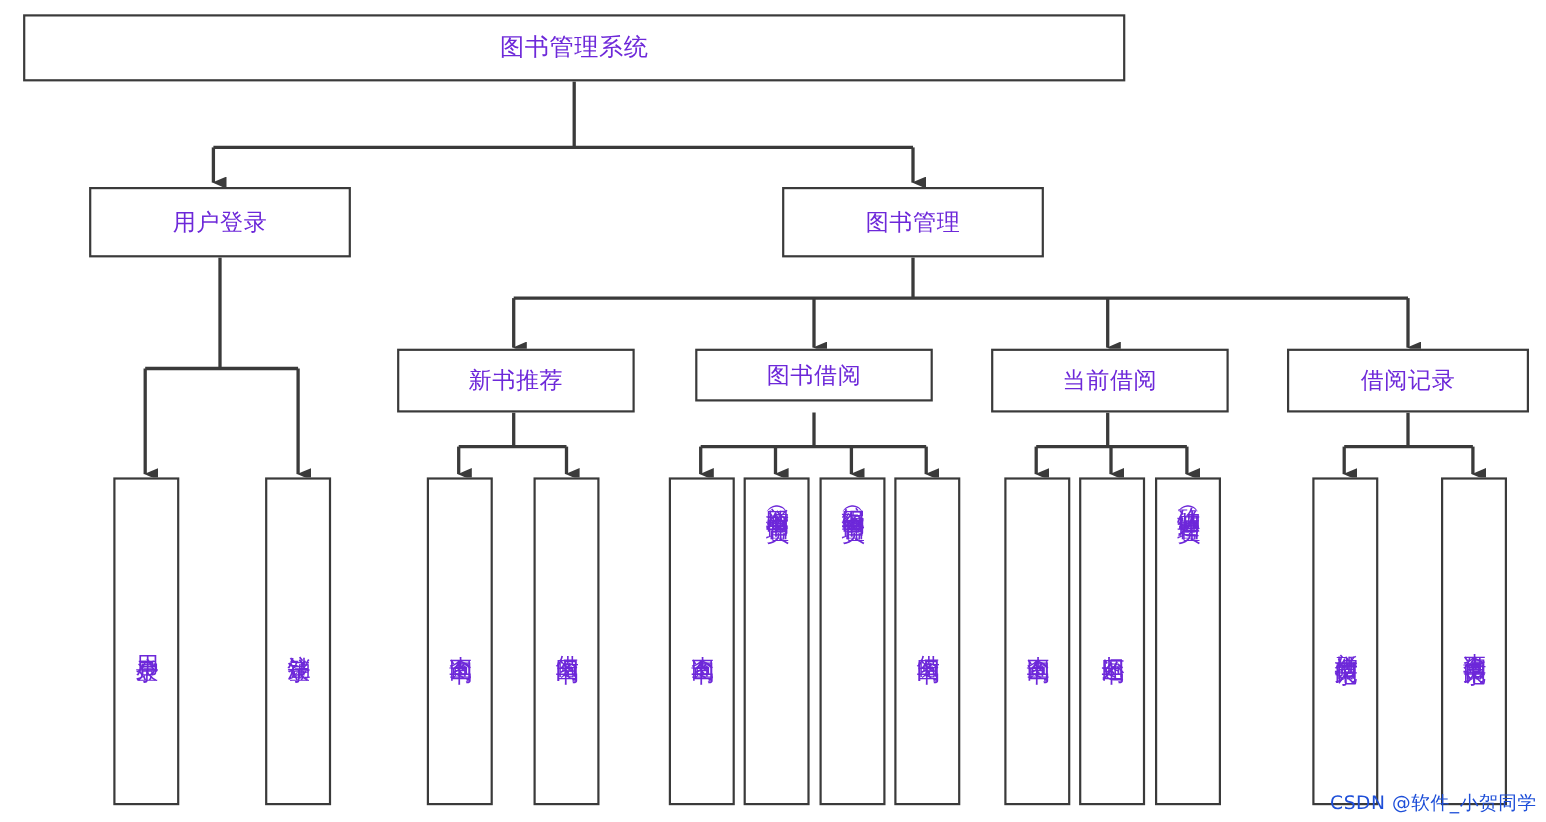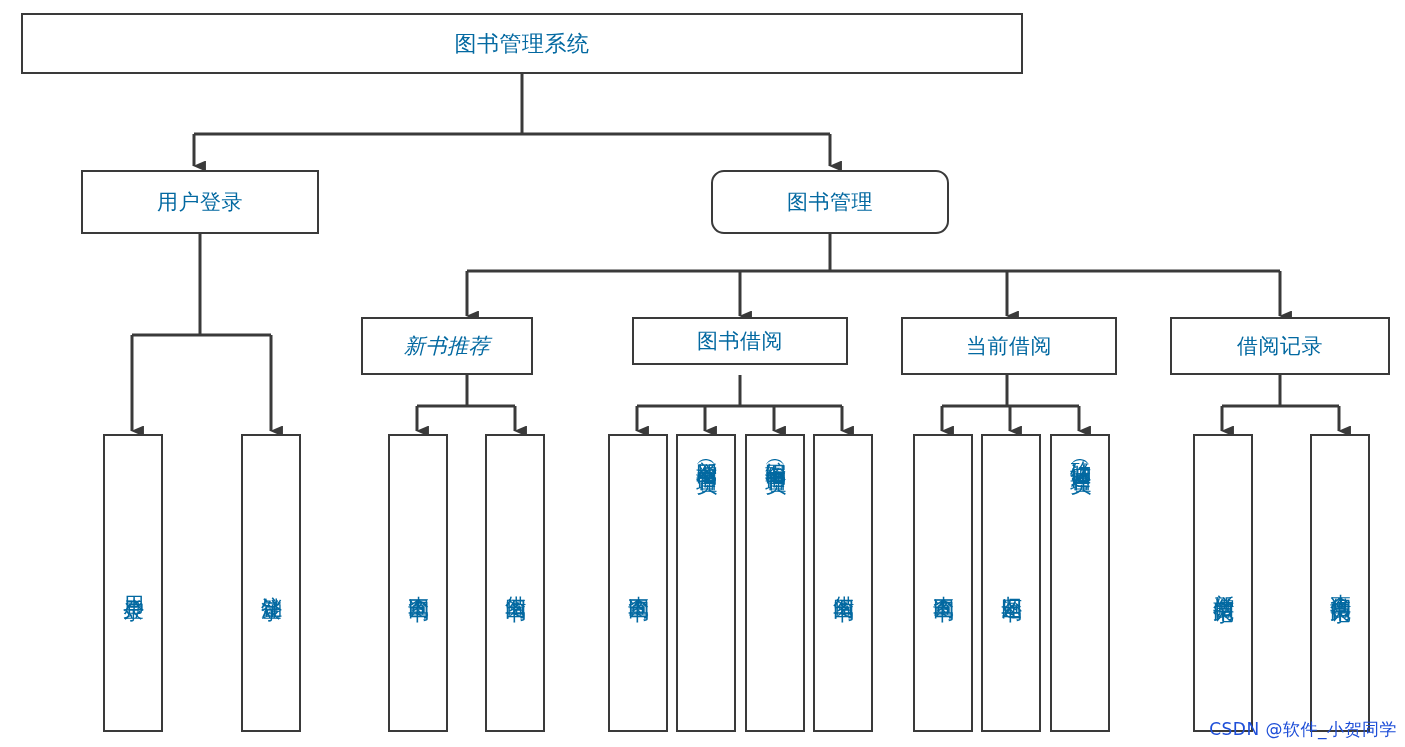--- a/index.html
+++ b/index.html
@@ -27,21 +27,21 @@
     pointer-events: none;
   }
   .node {
     position: absolute;
     box-sizing: border-box;
     background: #ffffff;
     border: 2.5px solid #3a3a3a;
     display: flex;
     align-items: center;
     justify-content: center;
-    color: #0369a1;
+    color: #6d28d9;
   }
   .node .label {
     display: block;
     text-align: center;
     line-height: 1.18;
     letter-spacing: 0.5px;
   }
   .node.h .label {
     font-size: 21px;
   }
@@ -136,25 +136,25 @@
   </svg>
 
   <div class="node h root" style="left:21px; top:13px; width:1002px; height:61px;">
     <span class="label">图书管理系统</span>
   </div>
 
   <div class="node h" style="left:81px; top:170px; width:238px; height:64px;">
     <span class="label">用户登录</span>
   </div>
 
-  <div class="node h" style="left:711px; top:170px; width:238px; height:64px;border-radius:13px;">
+  <div class="node h" style="left:711px; top:170px; width:238px; height:64px;">
     <span class="label">图书管理</span>
   </div>
 
-  <div class="node h" style="left:361px; top:317px; width:172px; height:58px;font-style:italic;">
+  <div class="node h" style="left:361px; top:317px; width:216px; height:58px;">
     <span class="label">新书推荐</span>
   </div>
 
   <div class="node h" style="left:632px; top:317px; width:216px; height:48px;">
     <span class="label">图书借阅</span>
   </div>
 
   <div class="node h" style="left:1170px; top:317px; width:220px; height:58px;">
     <span class="label">借阅记录</span>
   </div>

